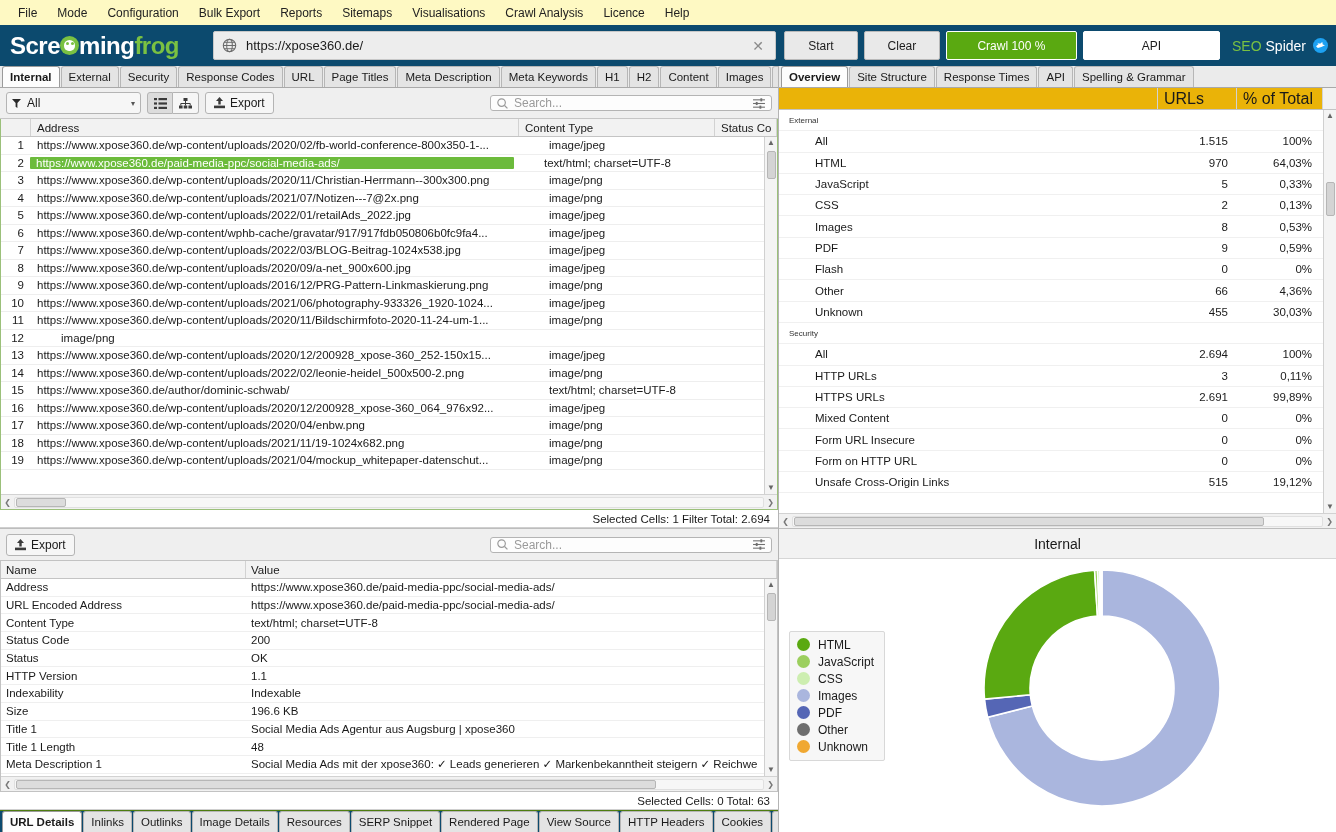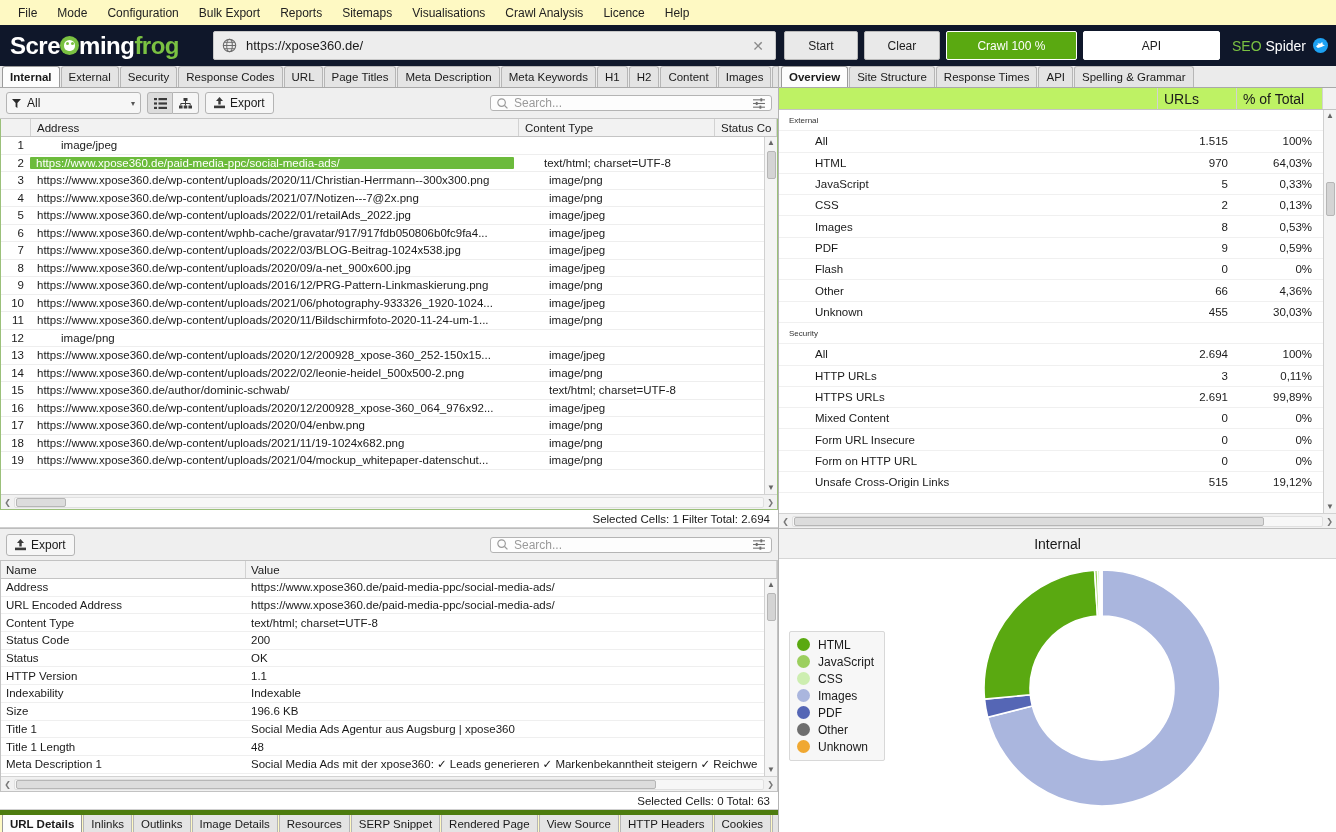--- a/index.html
+++ b/index.html
@@ -17,21 +17,21 @@
   .menubar {
     height: 25px; background: #fef9c3; display: flex; align-items: center;
     padding-left: 8px; flex: 0 0 25px; border-bottom: 0px solid #d6d6d6;
   }
   .menubar .mi {
     padding: 3px 10px; font-size: 12px; color: #222; cursor: default; white-space: nowrap;
   }
 
   
   .headerbar {
-    height: 41px; background: #0f172a; display: flex; align-items: center;
+    height: 41px; background: #0c4a6e; display: flex; align-items: center;
     flex: 0 0 41px; padding: 0 8px;
   }
   .brand {
     width: 205px; font-size: 24px; font-weight: bold; letter-spacing: -0.5px;
     display: flex; align-items: center; padding-left: 2px; white-space: nowrap;
   }
   .brand .w { color: #ffffff; }
   .brand .g { color: #7ac142; }
   .frogicon {
     display: inline-block; width: 19px; height: 19px; border-radius: 50%;
@@ -205,29 +205,29 @@
                border-right: 1px solid #d2d2d2; }
   .dh-name { width: 245px; }
   .dh-value { flex: 1; }
   .dbody { flex: 1; overflow: hidden; position: relative; }
   .drow { height: 17.7px; display: flex; align-items: center; font-size: 11.5px;
           border-bottom: 1px solid #efefef; }
   .drow .c { padding: 0 5px; white-space: nowrap; overflow: hidden; }
   .dc-name { width: 245px; }
   .dc-value { flex: 1; }
   .bottomtabs {
-    height: 22px; background: #fef9c3; display: flex; align-items: center;
-    flex: 0 0 22px; padding-left: 2px; overflow: hidden; border-top: 5px solid #4d7c0f;
+    height: 22px; background: #0c4a6e; display: flex; align-items: center;
+    flex: 0 0 22px; padding-left: 2px; overflow: hidden; border-top: 1px solid #4d7c0f;
   }
 
   
   .ovwrap { flex: 1; display: flex; flex-direction: column; min-height: 0; background: #fff; }
   .ovhead {
-    height: 22px; display: flex; background: #bef264; border-bottom: 1px solid #c4c4c4;
-    flex: 0 0 22px; font-size: 14px;
+    height: 22px; display: flex; background: #eab308; border-bottom: 1px solid #c4c4c4;
+    flex: 0 0 22px; font-size: 16px;
   }
   .ovhead .th { display: flex; align-items: center; padding: 0 6px; }
   .ovh-label { flex: 1; border-right: 1px solid #d2d2d2; }
   .ovh-urls { width: 79px; border-right: 1px solid #d2d2d2; }
   .ovh-pct { width: 86px; border-right: 1px solid #d2d2d2; }
   .ovh-pad { width: 13px; background: #f2f2f2; }
   .ovbody { flex: 1; overflow: hidden; position: relative; }
   .ovrow { height: 21.3px; display: flex; align-items: center; font-size: 11.5px;
            border-bottom: 1px solid #f0f0f0; }
   .ovrow .lab { flex: 1; display: flex; align-items: center; padding-left: 10px;
@@ -397,20 +397,21 @@
       <div class="tablewrap">
         <div class="thead">
           <div class="th th-num"></div>
           <div class="th th-addr">Address</div>
           <div class="th th-ctype">Content Type</div>
           <div class="th th-status">Status Co</div>
         </div>
         <div class="tbody" id="main-rows">
             <div class="trow">
               <div class="c c-num">1</div>
+              <div class="c c-addr">https://www.xpose360.de/wp-content/uploads/2020/02/fb-world-conference-800x350-1-...</div>
               <div class="c c-ctype">image/jpeg</div>
               <div class="c c-status"></div>
             </div>
             <div class="trow selected">
               <div class="c c-num">2</div>
               <div class="c c-addr">https://www.xpose360.de/paid-media-ppc/social-media-ads/</div>
               <div class="c c-ctype">text/html; charset=UTF-8</div>
               <div class="c c-status"></div>
             </div>
             <div class="trow">

